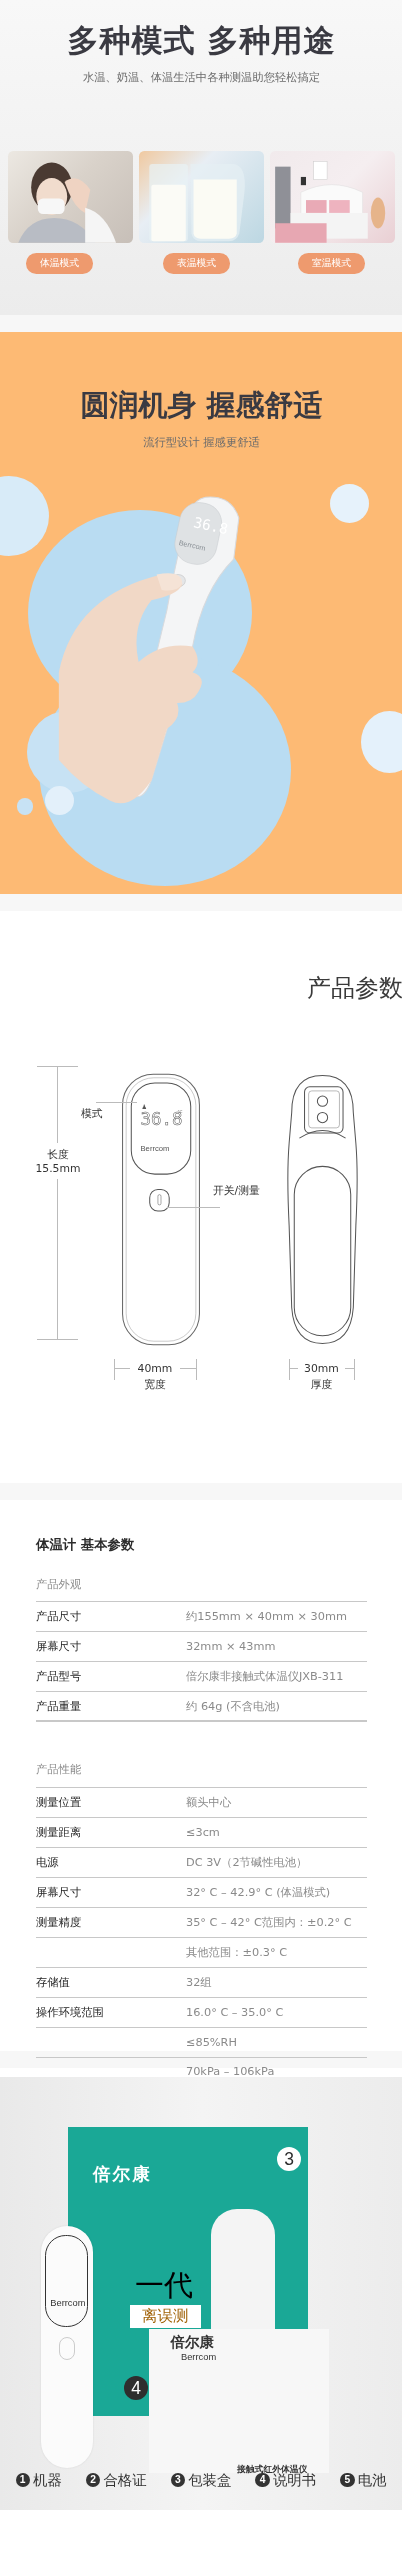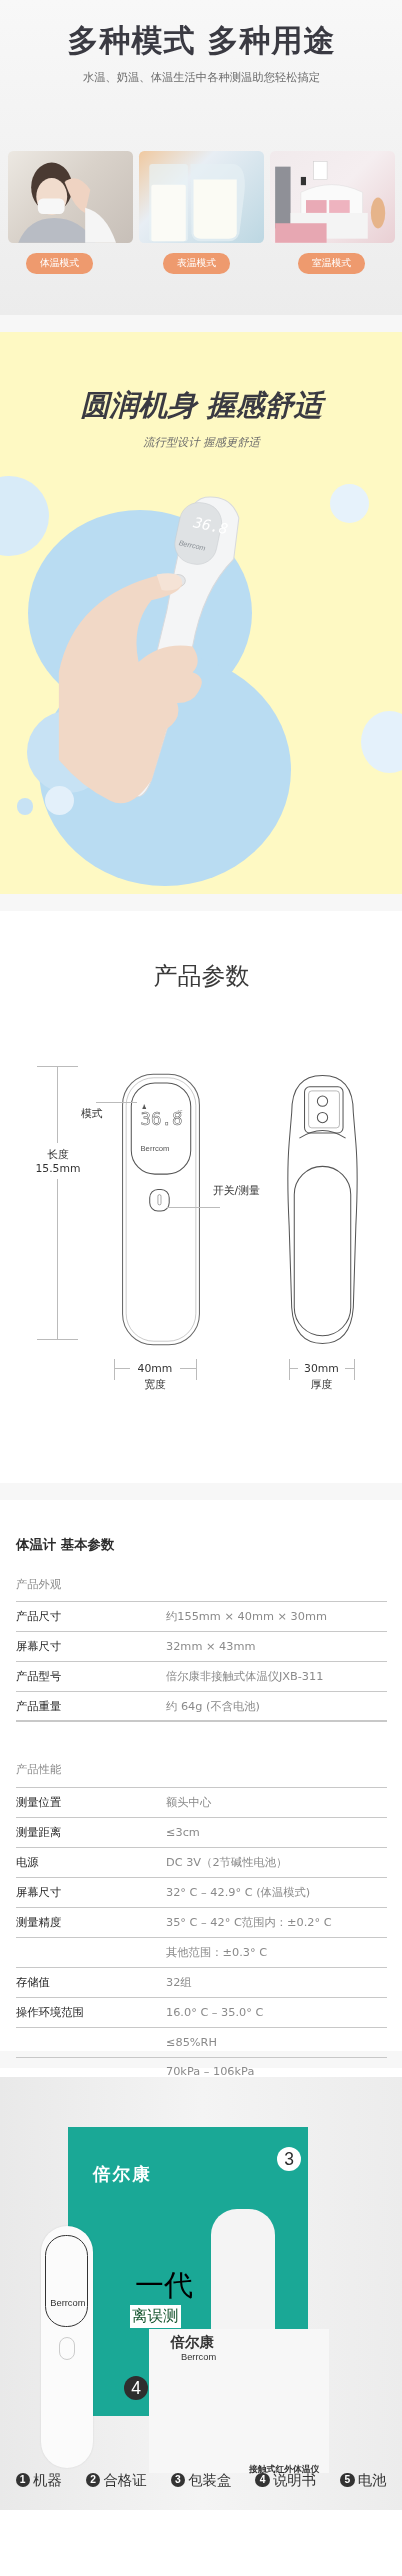--- a/index.html
+++ b/index.html
@@ -14,34 +14,34 @@
   .mode-card { width: 125px; height: 92px; border-radius: 5.2px; overflow: hidden; position: relative; }
   .card-sick { background: linear-gradient(135deg, #ece8e2 0%, #d9d2ca 45%, #c7bfb8 100%); }
   .card-milk { background: linear-gradient(135deg, #f0c9a0 0%, #e8eef4 35%, #bcd7e2 100%); }
   .card-room { background: linear-gradient(135deg, #f1eaec 0%, #f5eef0 50%, #e9cfd3 100%); }
   .mode-pill { position: absolute; top: 253px; width: 67px; height: 20.6px; border-radius: 10.3px; background: #ee9a6e; color: #fff; font-size: 9.8px; text-align: center; line-height: 20.6px; }
 
   .strip { height: 17px; background: #f7f7f7; }
   .strip-b { height: 8.8px; background: #fff; }
 
   
-  .sec-ergo { height: 562px; background: #fef9c3; position: relative; overflow: hidden; font-style: italic; }
+  .sec-ergo { height: 562px; background: #fdba74; position: relative; overflow: hidden; }
   .ergo-title { position: absolute; top: 54px; left: 0; width: 100%; text-align: center; font-size: 29px; font-weight: bold; color: #3a3a42; }
   .ergo-sub { position: absolute; top: 103px; left: 0; width: 100%; text-align: center; font-size: 11.3px; color: #6b6b6b; }
   .bubble { position: absolute; border-radius: 50%; }
 
   
   .sec-params { height: 572px; background: #fff; position: relative; }
-  .params-title { position: absolute; top: 49px; left: 0; width: 100%; text-align: center; font-size: 24px; color: #3a3a3a; }
+  .params-title { position: absolute; top: 61px; left: 0; width: 100%; text-align: right; font-size: 24px; color: #3a3a3a; }
   .dim-line { position: absolute; background: #bbb; }
   .dim-label { position: absolute; font-size: 10.8px; color: #333; text-align: center; }
   .callout { position: absolute; font-size: 10.8px; color: #333; }
 
   
-  .sec-spec { background: #fff; position: relative; padding: 0 16px; }
+  .sec-spec { background: #fff; position: relative; padding: 0 36px; }
   .spec-title { font-size: 13.4px; font-weight: bold; color: #2c2c2c; padding-top: 36px; }
   .spec-group { font-size: 11.3px; color: #8c8c8c; padding-top: 23px; padding-bottom: 9.3px; }
   .spec-row { display: flex; height: 30px; align-items: center; border-top: 0.5px solid #c8c8c8; }
   .spec-row:last-child { border-bottom: 0.5px solid #c8c8c8; }
   .spec-k { width: 150px; font-size: 11.3px; color: #1e1e1e; }
   .spec-v { font-size: 11.3px; color: #8a8a8a; white-space: nowrap; }
   .spec-table { border-bottom: 0.5px solid #c8c8c8; }
 
   
   .sec-pack { height: 433px; background: linear-gradient(90deg, #e9e9e9 0%, #f4f4f4 50%, #ececec 100%); position: relative; overflow: hidden; }
@@ -262,36 +262,36 @@
   </section>
 
   <div class="strip"></div>
   <div class="strip-b"></div>
 
   <section class="sec-pack">
 
     <div class="box-teal">
       <div style="position:absolute;left:25px;top:35px;font-size:17.5px;font-weight:bold;color:#fff;letter-spacing:2.1px">倍尔康</div>
       <div style="position:absolute;left:67px;top:139px;font-size:29px;color:#000000">一代</div>
-      <div style="position:absolute;left:62px;top:178px;font-size:15.5px;color:#14532d;background:#fff;padding:1px 2px">离误测</div>
+      <div style="position:absolute;left:62px;top:178px;font-size:15.5px;color:#a16207;background:#fff;padding:1px 12px">离误测</div>
 
       <div style="position:absolute;left:143px;top:82px;width:64px;height:206px;background:#f4f4f4;border-radius:26px 26px 0 0"></div>
     </div>
     <div class="num-circle white" style="left:277px;top:70px">3</div>
 
     <div style="position:absolute;left:41px;top:149px;width:52px;height:242px;background:#fbfbfb;border-radius:26px 26px 26px 26px;box-shadow:0 0 2.1px rgba(0,0,0,0.1)">
       <div style="position:absolute;left:4.1px;top:9.3px;width:43px;height:92px;border:1px solid #333;border-radius:20.6px"></div>
       <div style="position:absolute;left:9.3px;top:72px;font-size:9.3px;font-family:'Liberation Sans',sans-serif;color:#333">Berrcom</div>
       <div style="position:absolute;left:17.5px;top:111px;width:16.5px;height:23px;border:0.5px solid #ccc;border-radius:8.2px"></div>
     </div>
 
     <div style="position:absolute;left:149px;top:252px;width:180px;height:144px;background:#f7f7f7">
       <div style="position:absolute;left:21.6px;top:4.1px;font-size:14.4px;font-weight:bold;color:#333">倍尔康</div>
       <div style="position:absolute;left:32px;top:23px;font-size:9.3px;font-family:'Liberation Sans',sans-serif;color:#333">Berrcom</div>
-      <div style="position:absolute;left:100px;top:135px;font-size:8.8px;font-weight:bold;color:#333;white-space:nowrap">接触式红外体温仪</div>
+      <div style="position:absolute;left:88px;top:135px;font-size:8.8px;font-weight:bold;color:#333;white-space:nowrap">接触式红外体温仪</div>
     </div>
     <div class="num-circle" style="left:124px;top:299px">4</div>
 
     <div style="position:absolute;left:88px;top:341px;width:74px;height:0"></div>
     <div style="position:absolute;left:88px;top:335px;width:73px;height:0"></div>
 
     <div style="position:absolute;left:206px;top:397px;width:14.4px;height:0"></div>
 
     <div class="legend">
       <div class="legend-item">

